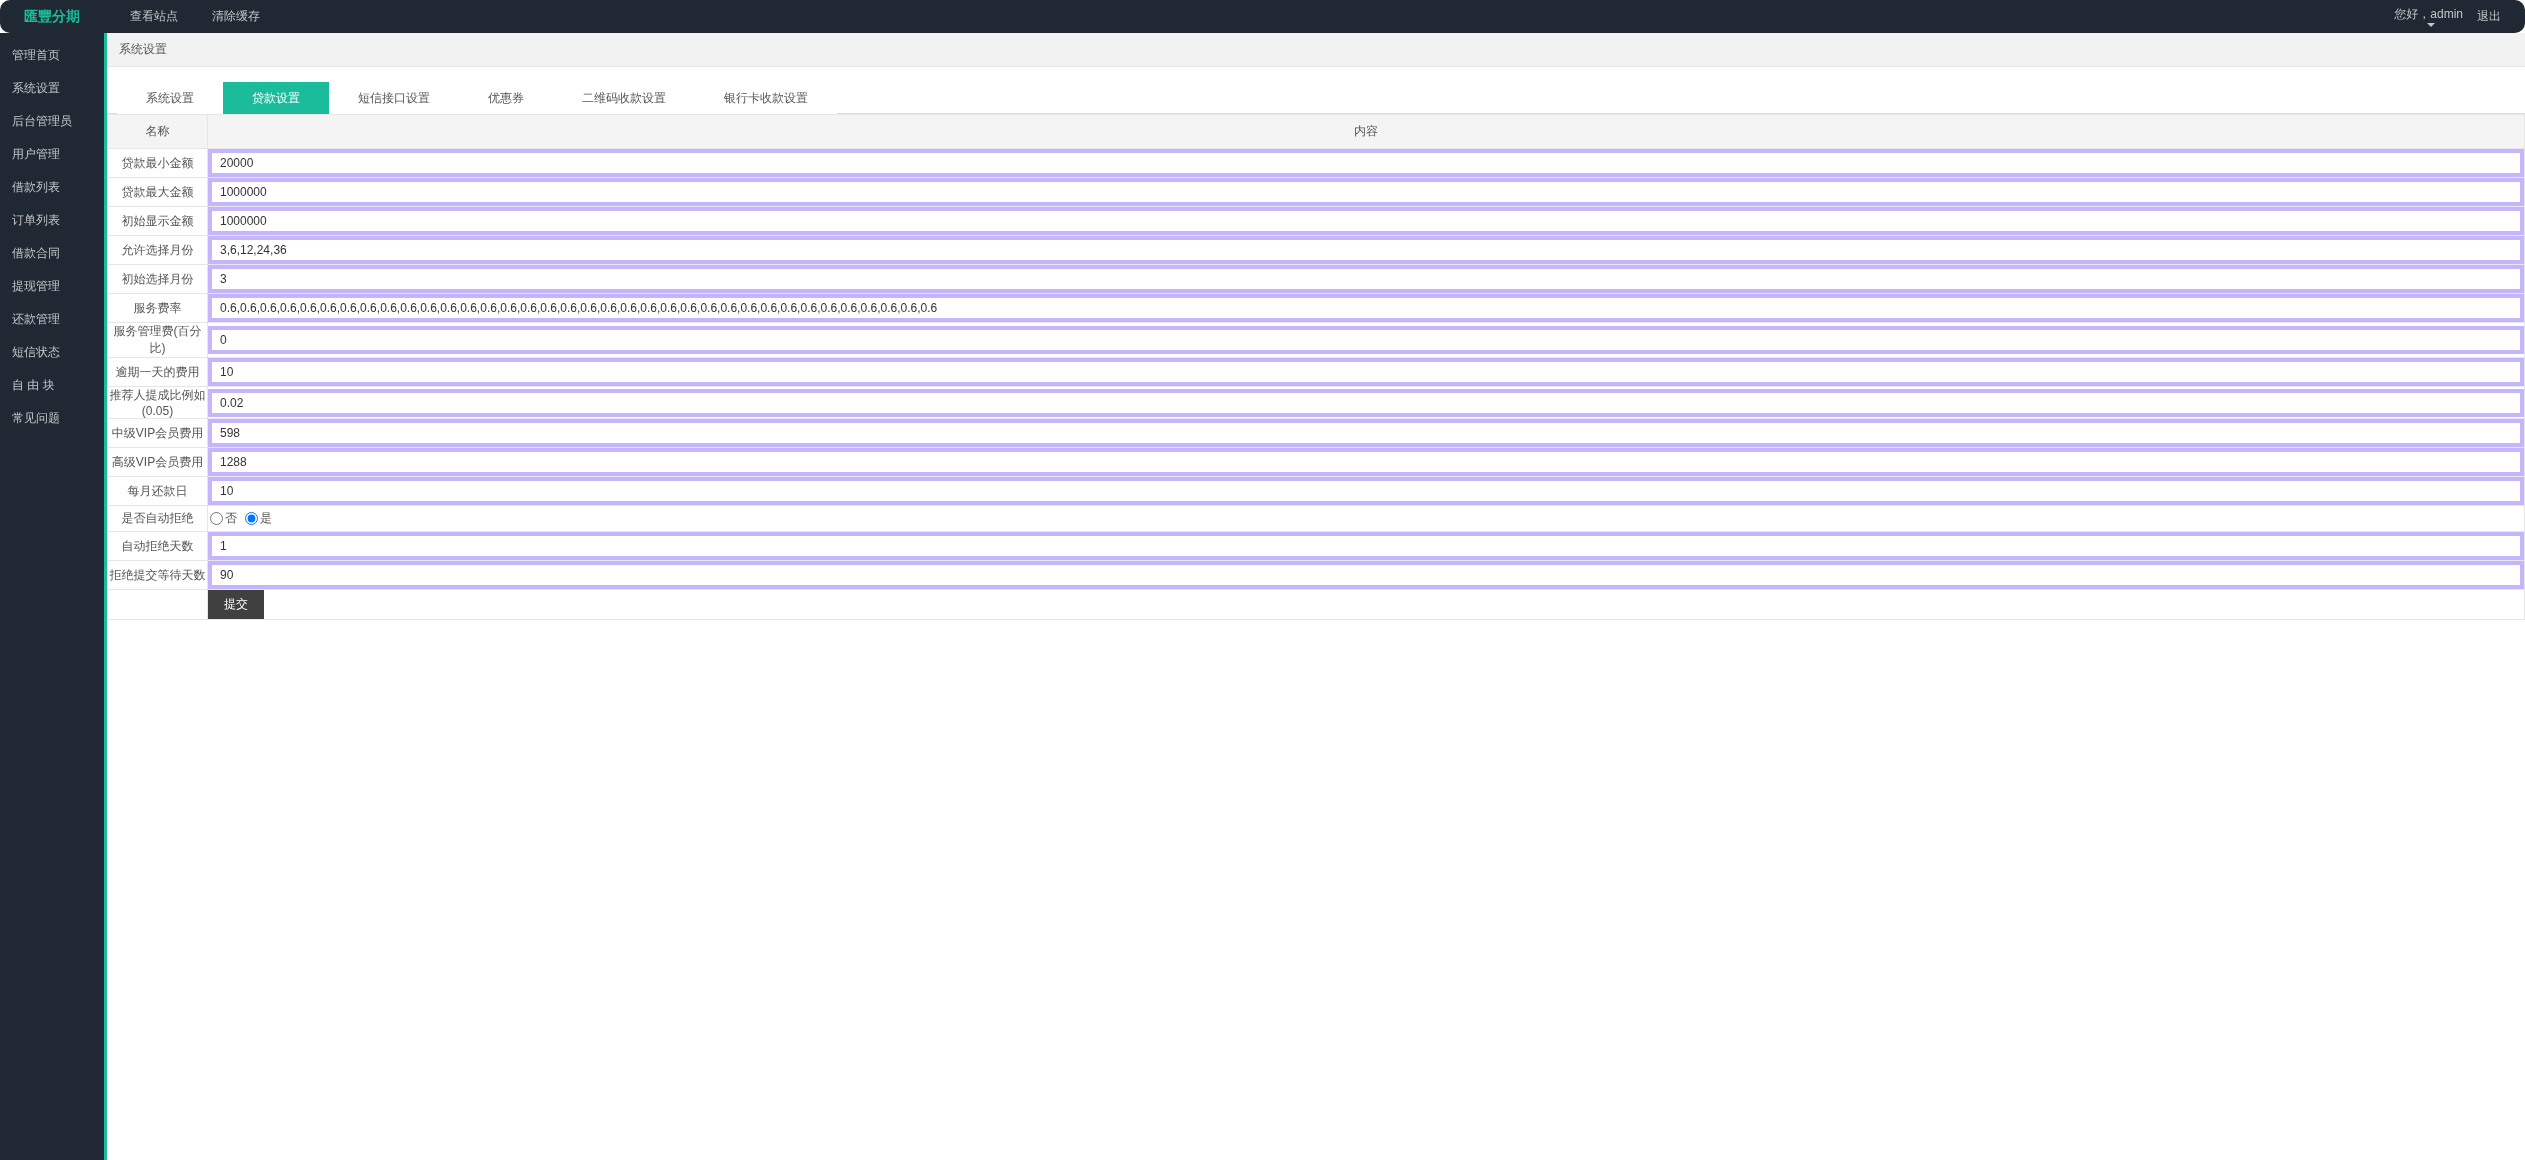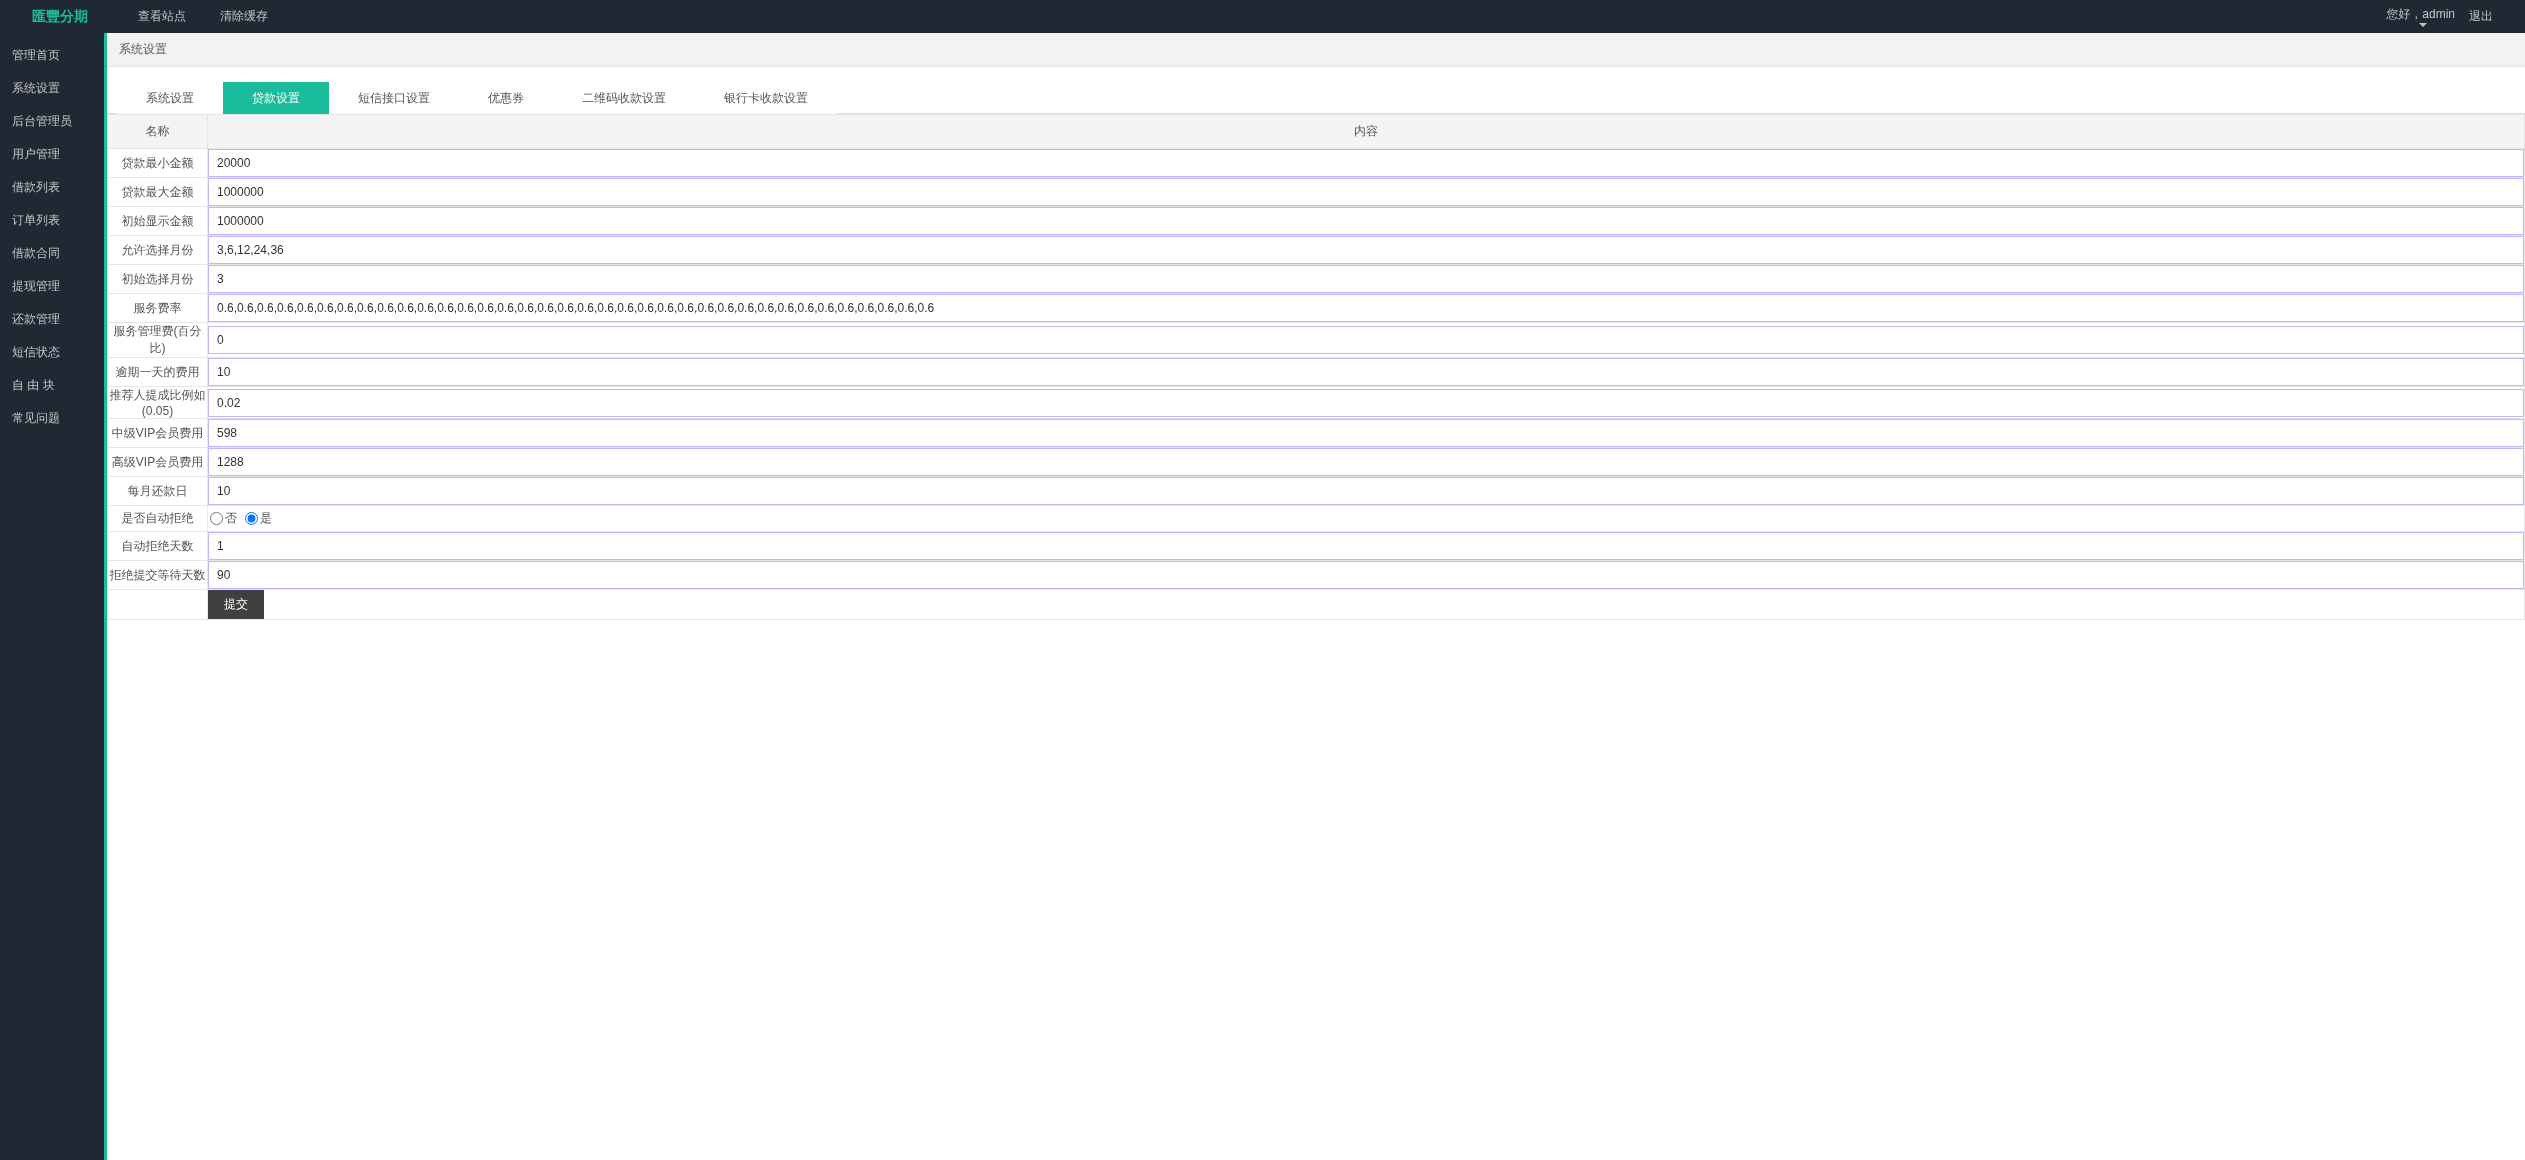--- a/index.html
+++ b/index.html
@@ -7,22 +7,23 @@
   font-family: "Microsoft YaHei", Arial, sans-serif;
   font-size: 12px;
   color: #333;
   background: #fff;
 }
 .topbar {
   background: #1f2833;
   height: 33px;
   display: flex;
   align-items: center;
-  padding: 0 32px;
-  color: #c5c6c7;
+  padding: 0 24px;
+  color: #c5c6c7;
+  border-radius: 10px;
 }
 .brand {
   color: #1abc9c;
   font-size: 14px;
   font-weight: bold;
   margin-right: 50px;
 }
 .top-link {
   color: #c5c6c7;
   margin-right: 34px;
@@ -126,21 +127,21 @@
   color: #555;
   font-size: 12px;
   padding: 4px 6px;
   vertical-align: middle;
   background: #fff;
 }
 .input-cell { padding: 3px 4px; }
 .text-input {
   width: 100%;
   height: 28px;
-  border: 1px solid #c4b5fd;
+  border: 4px solid #c4b5fd;
   padding: 0 8px;
   font-size: 12px;
   color: #333;
 }
 .radio-group {
   display: flex;
   align-items: center;
   gap: 2px;
   padding: 4px 2px;
 }

